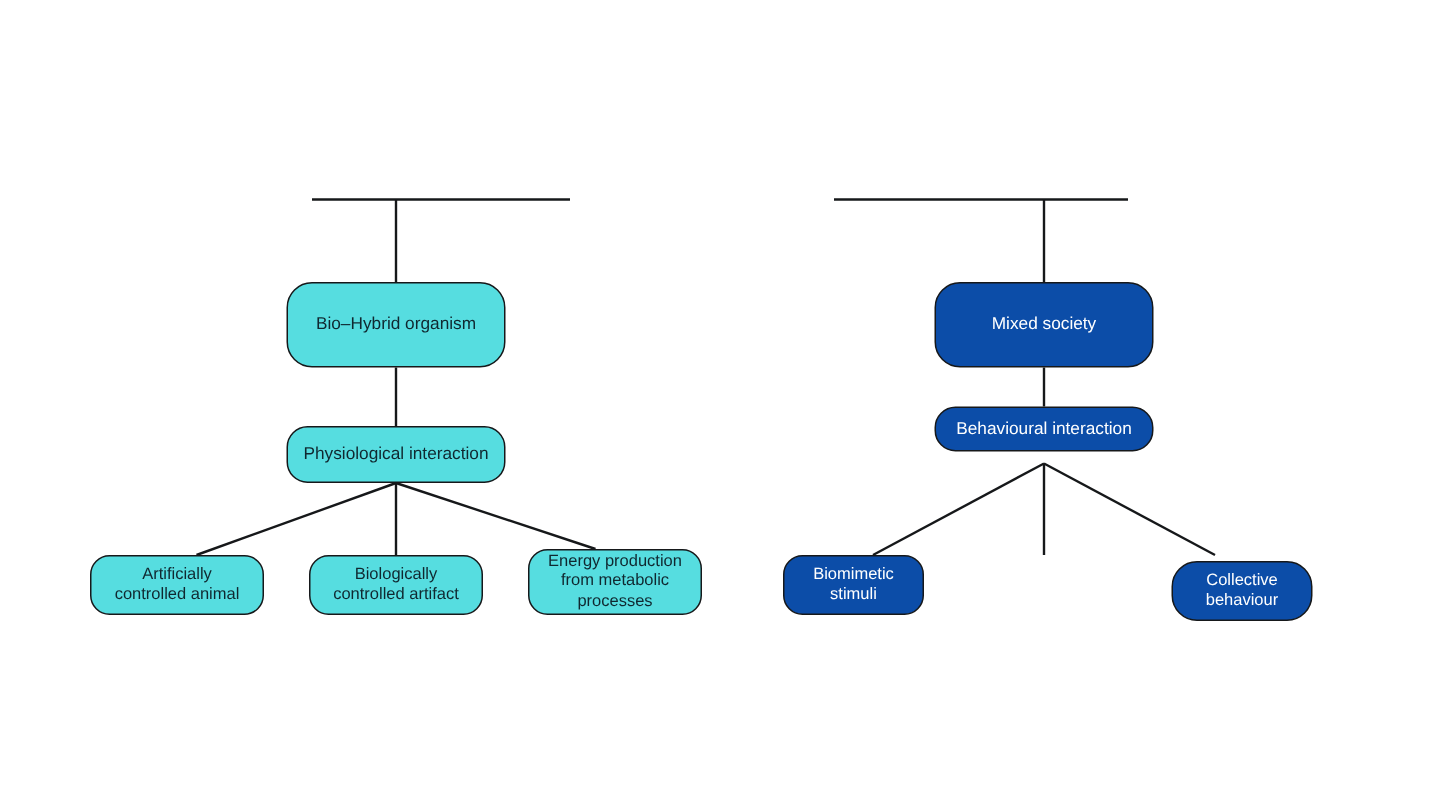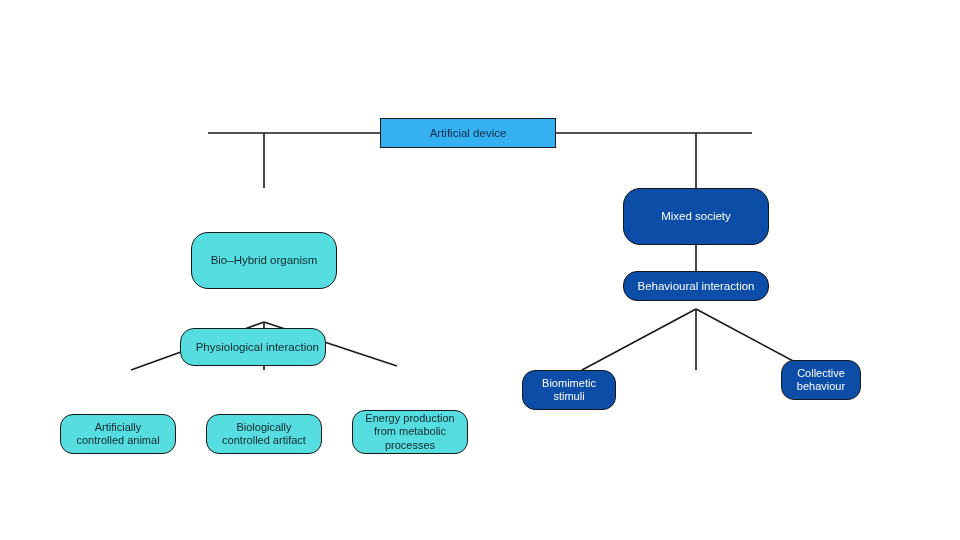--- a/index.html
+++ b/index.html
@@ -63,21 +63,20 @@
 
   
   .pill {
     border: 1.4px solid #16181a;
     border-radius: 14px;
     font-size: 11.5px;
   }
   .pill-teal {
     background: #56dde0;
     color: #102830;
-    margin-top: 44px;
   }
   .pill-navy {
     background: #0c4da8;
     color: #ffffff;
   }
   .pill-lower {
     border-radius: 13px;
     font-size: 11px;
   }
   .big-pill { border-radius: 17px; }
@@ -103,34 +102,31 @@
       <line x1="264" y1="322" x2="264" y2="370"></line>
       <line x1="264" y1="322" x2="397" y2="366"></line>
 
       <line x1="696" y1="309" x2="582" y2="370"></line>
       <line x1="696" y1="309" x2="696" y2="370"></line>
       <line x1="696" y1="309" x2="810" y2="370"></line>
     </g>
   </svg>
 
 
-  <div class="node rect rect-sky" style="left:380px; top:118px; width:176px; height:30px;">
-    <span class="label">Artificial device</span>
-  </div>
 
 
   <div class="node pill pill-teal big-pill" style="left:191px; top:188px; width:146px; height:57px;">
     <span class="label">Bio–Hybrid organism</span>
   </div>
 
   <div class="node pill pill-navy big-pill" style="left:623px; top:188px; width:146px; height:57px;">
     <span class="label">Mixed society</span>
   </div>
 
-  <div class="node pill pill-teal" style="left:180px; top:284px; width:146px; height:38px;justify-content:flex-end;">
+  <div class="node pill pill-teal" style="left:191px; top:284px; width:146px; height:38px;">
     <span class="label">Physiological interaction</span>
   </div>
 
   <div class="node pill pill-navy" style="left:623px; top:271px; width:146px; height:30px;">
     <span class="label">Behavioural interaction</span>
   </div>
 
   <div class="node pill pill-teal pill-lower" style="left:60px; top:370px; width:116px; height:40px;">
     <span class="label">Artificially
 controlled animal</span>
@@ -146,18 +142,18 @@
 from metabolic
 processes</span>
   </div>
 
   <div class="node pill pill-navy pill-lower" style="left:522px; top:370px; width:94px; height:40px;">
     <span class="label">Biomimetic
 stimuli</span>
   </div>
 
 
-  <div class="node pill pill-navy pill-lower" style="left:781px; top:360px; width:80px; height:40px;">
+  <div class="node pill pill-navy pill-lower" style="left:781px; top:374px; width:94px; height:40px;border-radius:17px;">
     <span class="label">Collective
 behaviour</span>
   </div>
 
 </div>
 
 </body></html>

